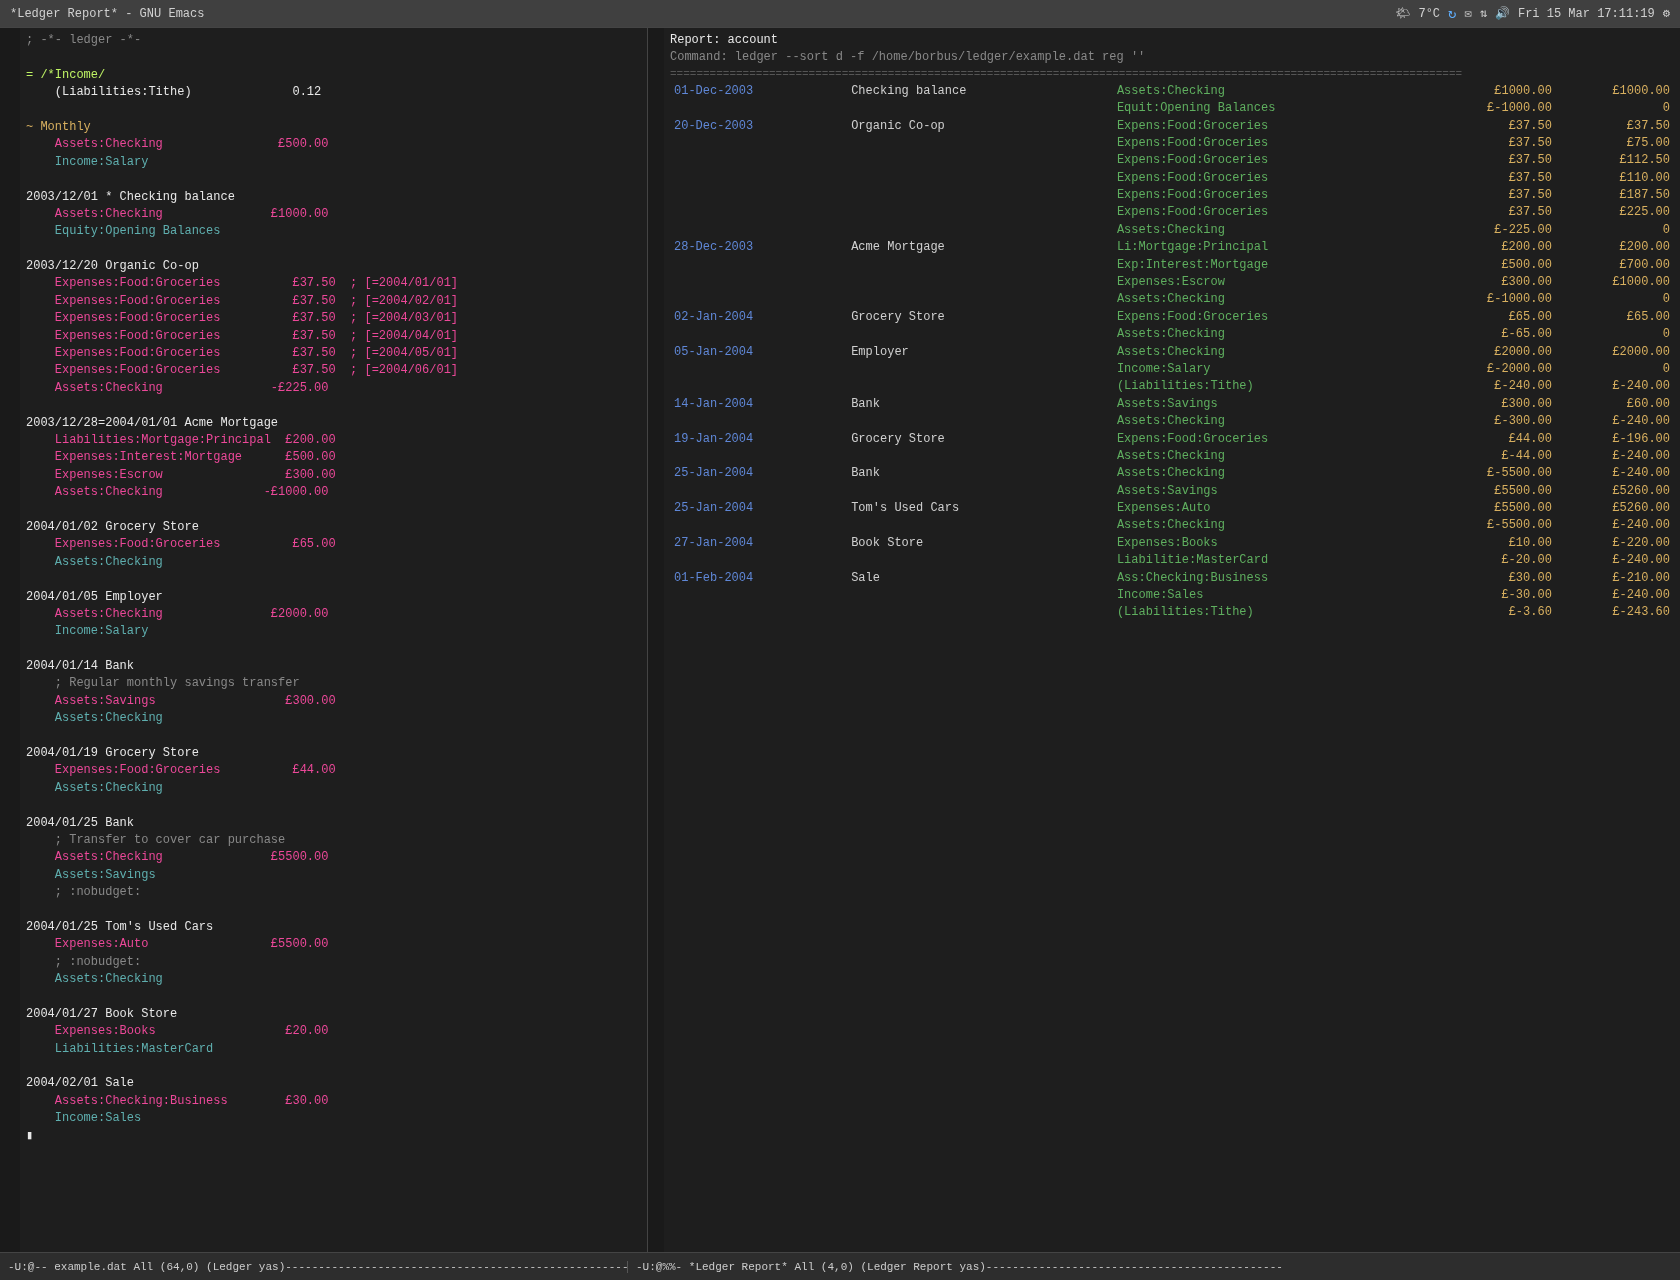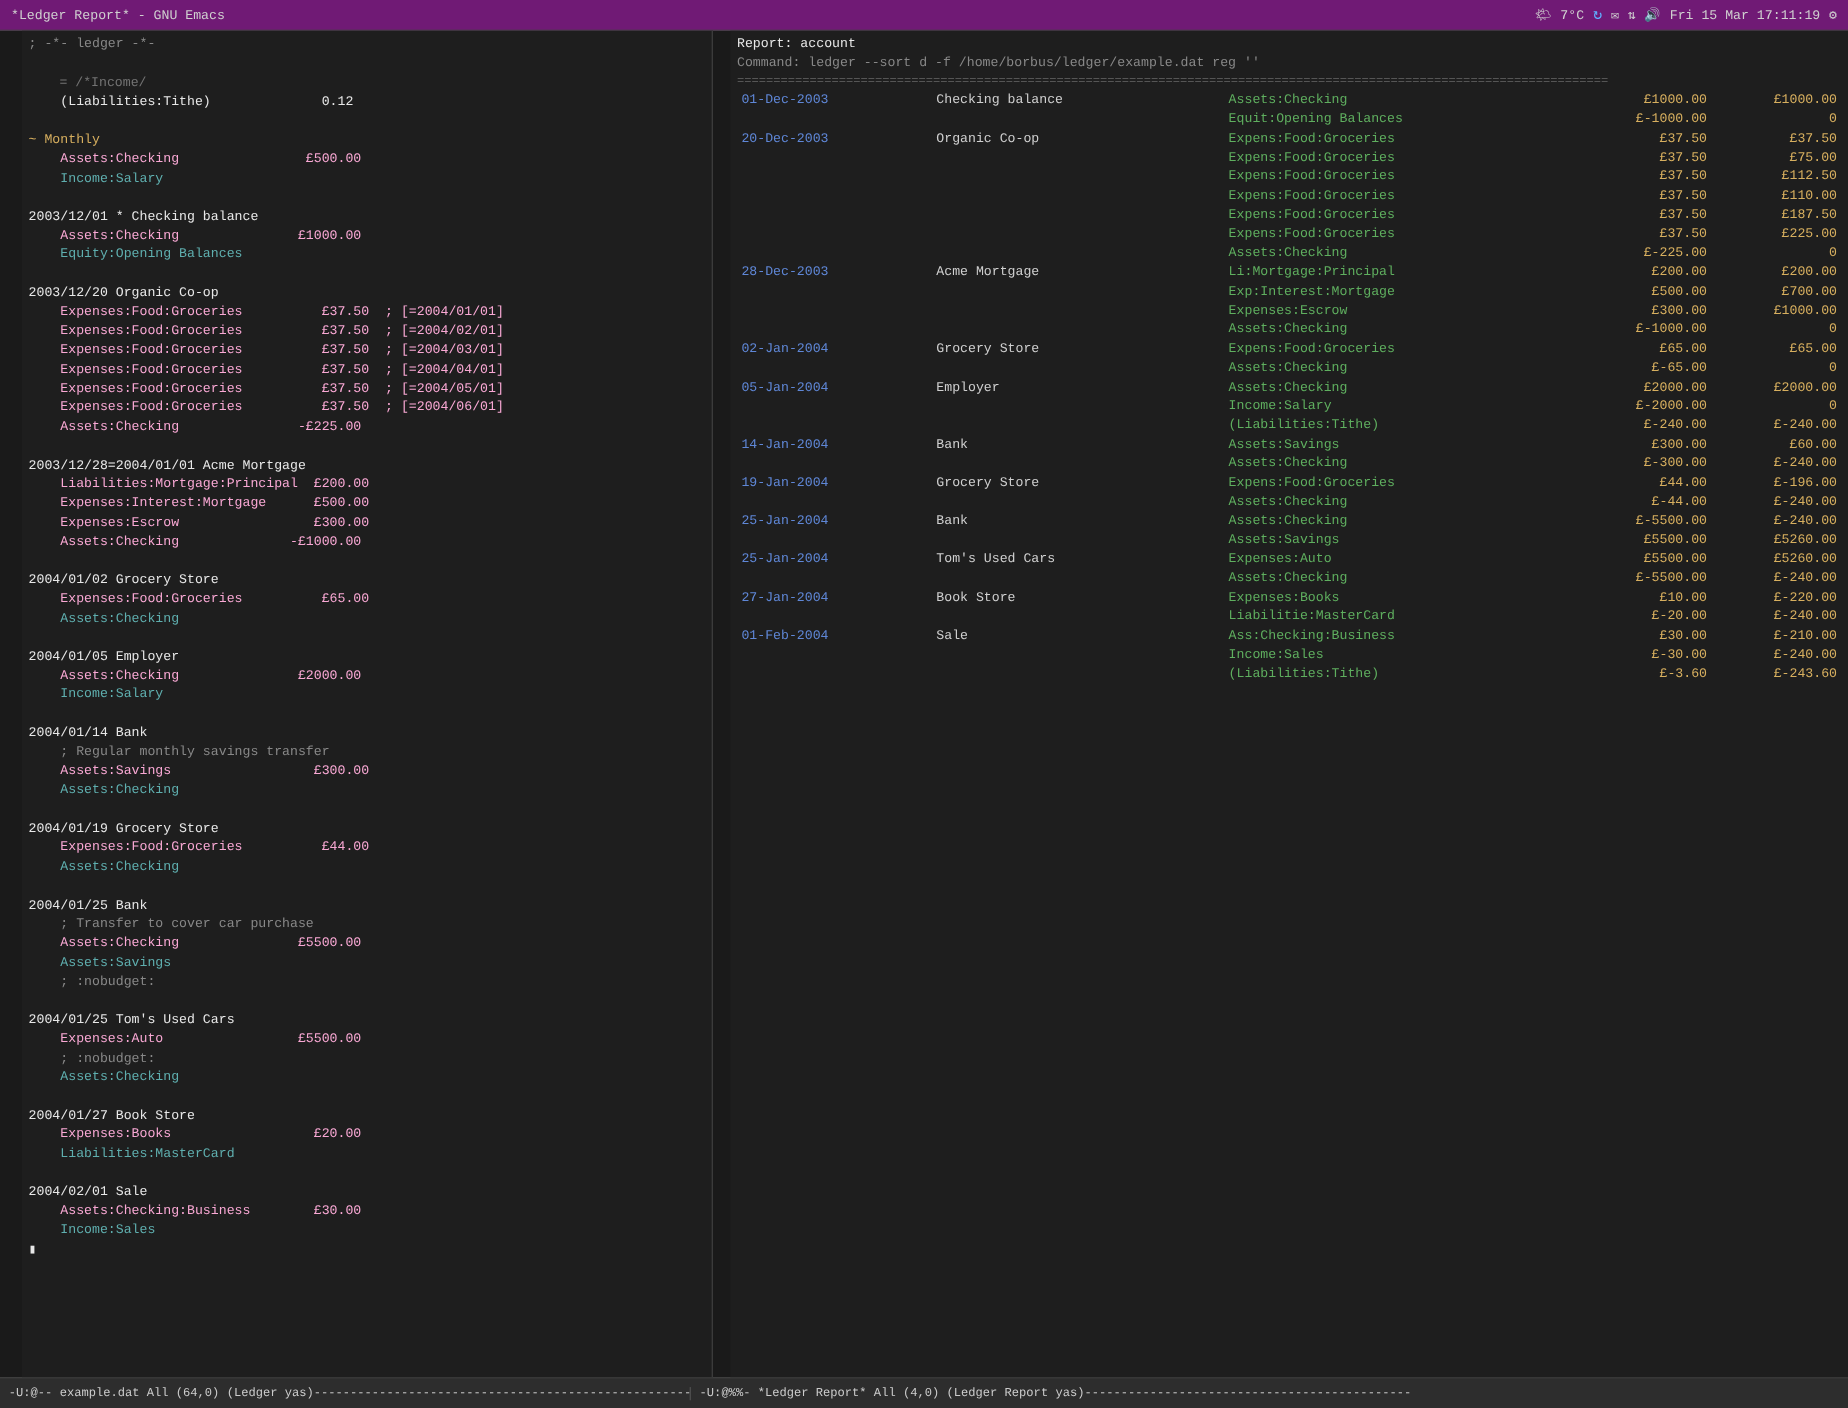--- a/index.html
+++ b/index.html
@@ -6,21 +6,21 @@
     body {
       background: #1a1a1a;
       color: #d0d0d0;
       font-family: 'Courier New', Courier, monospace;
       font-size: 12px;
       width: 1680px;
       height: 1280px;
       overflow: hidden;
     }
     .title-bar {
-      background: #701a75;
+      background: #404040;
       color: #d0d0d0;
       height: 28px;
       display: flex;
       align-items: center;
       justify-content: space-between;
       padding: 0 10px;
       border-bottom: 1px solid #444;
     }
     .title-bar-right {
       display: flex;
@@ -66,23 +66,23 @@
     .status-right {
       flex: 1;
       padding: 0 8px;
       white-space: nowrap;
       overflow: hidden;
     }
     .code-line {
       line-height: 1.45;
       white-space: pre;
     }
-    .green { color: #f9a8d4; }
+    .green { color: #ec4899; }
     .yellow { color: #d7af5f; }
-    .cyan { color: #737373; margin-left: 28px; }
+    .cyan { color: #bef264; }
     .red { color: #d75f5f; }
     .blue { color: #5f87d7; font-family: Liberation Mono, monospace; }
     .white { color: #e8e8e8; }
     .gray { color: #888; }
     .teal { color: #5fafaf; }
 
     
     .report-table {
       width: 100%;
       border-collapse: collapse;

